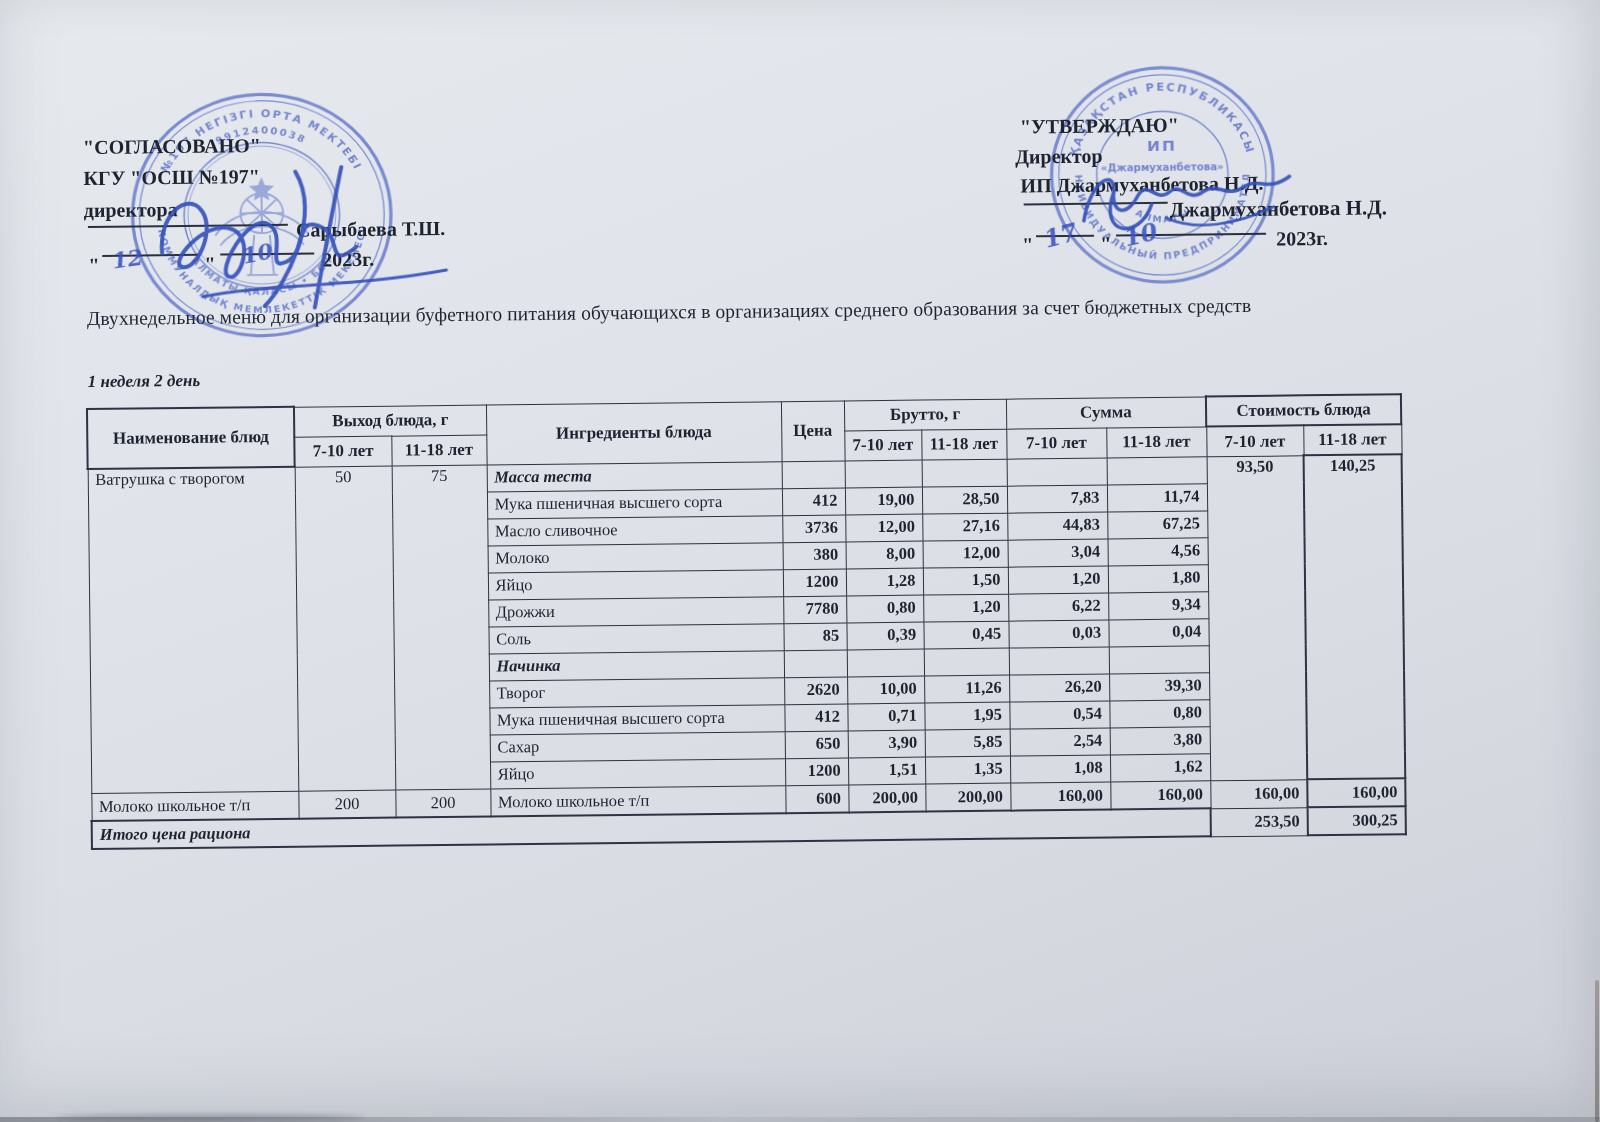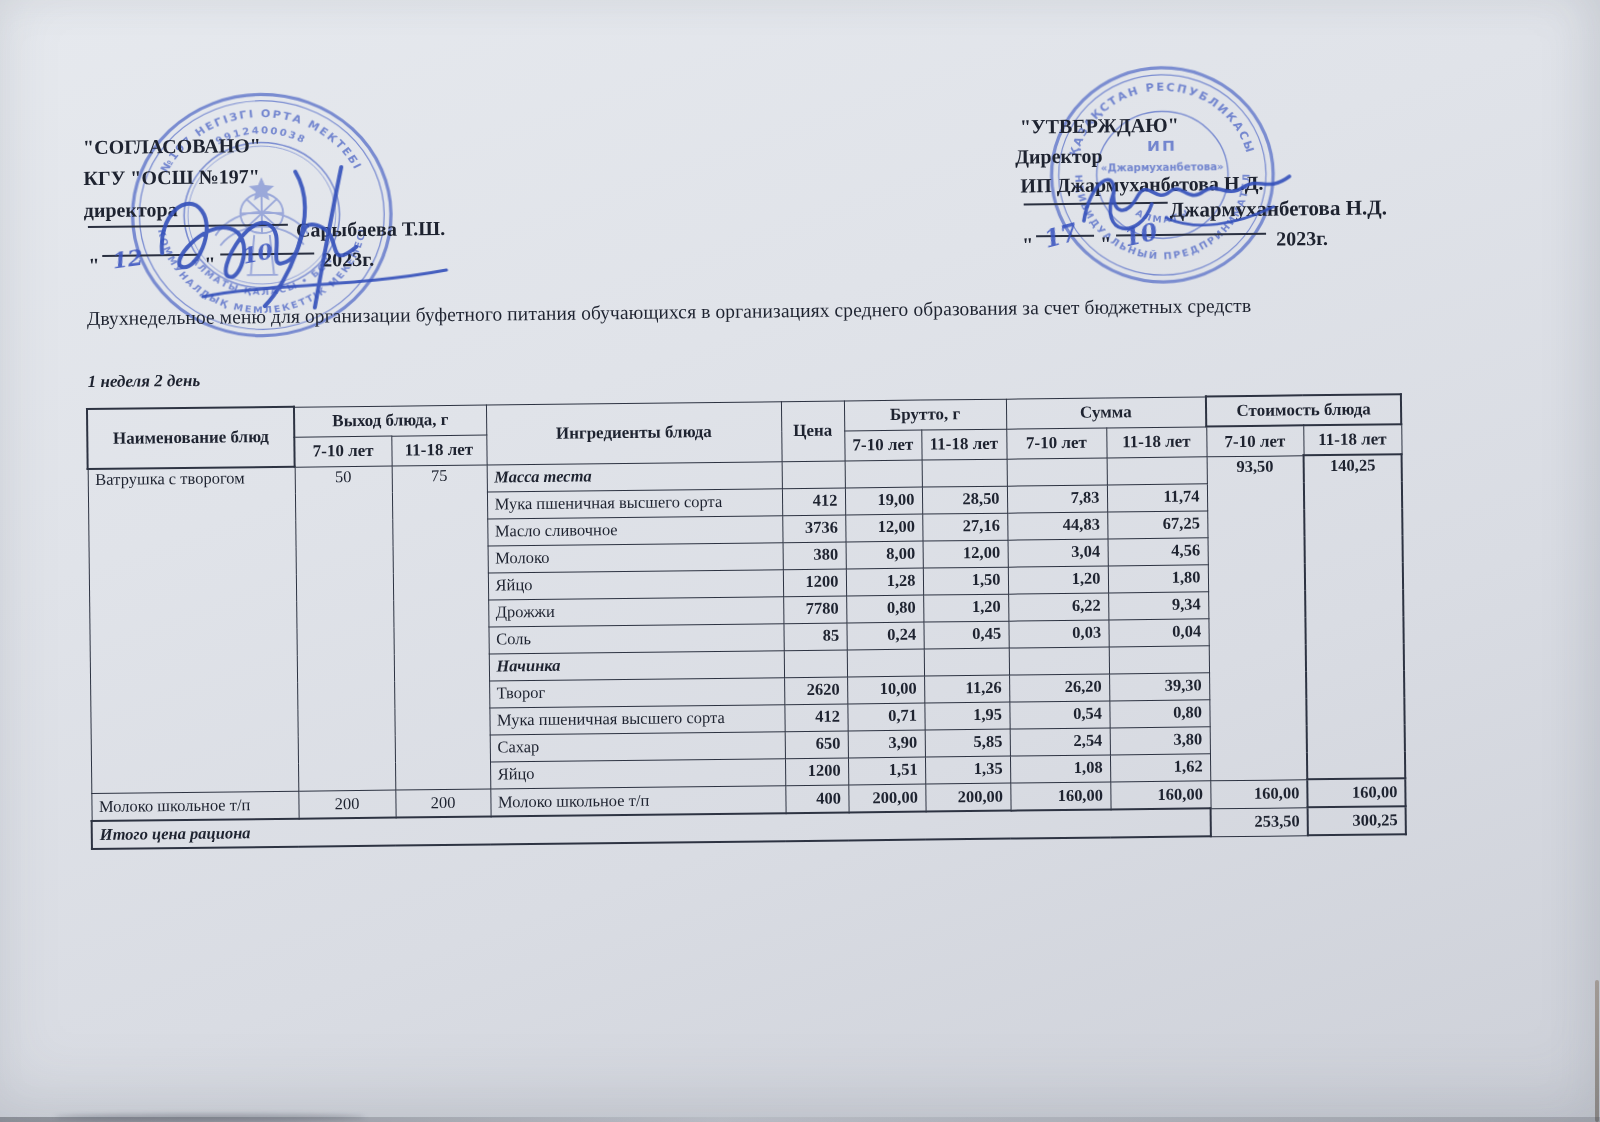--- a/index.html
+++ b/index.html
@@ -227,21 +227,21 @@
       <td class="ingr">Дрожжи</td>
       <td class="rnum">7780</td>
       <td class="rnum">0,80</td>
       <td class="rnum">1,20</td>
       <td class="rnum">6,22</td>
       <td class="rnum">9,34</td>
     </tr>
     <tr>
       <td class="ingr">Соль</td>
       <td class="rnum">85</td>
-      <td class="rnum">0,24</td>
+      <td class="rnum">0,39</td>
       <td class="rnum">0,45</td>
       <td class="rnum">0,03</td>
       <td class="rnum">0,04</td>
     </tr>
     <tr>
       <td class="ingr section-cell">Начинка</td>
       <td class="rnum"></td>
       <td class="rnum"></td>
       <td class="rnum"></td>
       <td class="rnum"></td>
@@ -278,21 +278,21 @@
       <td class="rnum">1,35</td>
       <td class="rnum">1,08</td>
       <td class="rnum">1,62</td>
     </tr>
 
     <tr style="height:27px">
       <td class="name">Молоко школьное т/п</td>
       <td class="cnum">200</td>
       <td class="cnum">200</td>
       <td class="ingr">Молоко школьное т/п</td>
-      <td class="rnum">400</td>
+      <td class="rnum">600</td>
       <td class="rnum">200,00</td>
       <td class="rnum">200,00</td>
       <td class="rnum">160,00</td>
       <td class="rnum">160,00</td>
       <td class="rnum" style="font-weight:700">160,00</td>
       <td class="rnum outer" style="font-weight:700">160,00</td>
     </tr>
 
     <tr style="height:26px">
       <td colspan="9" class="total-label outer">Итого цена рациона</td>

